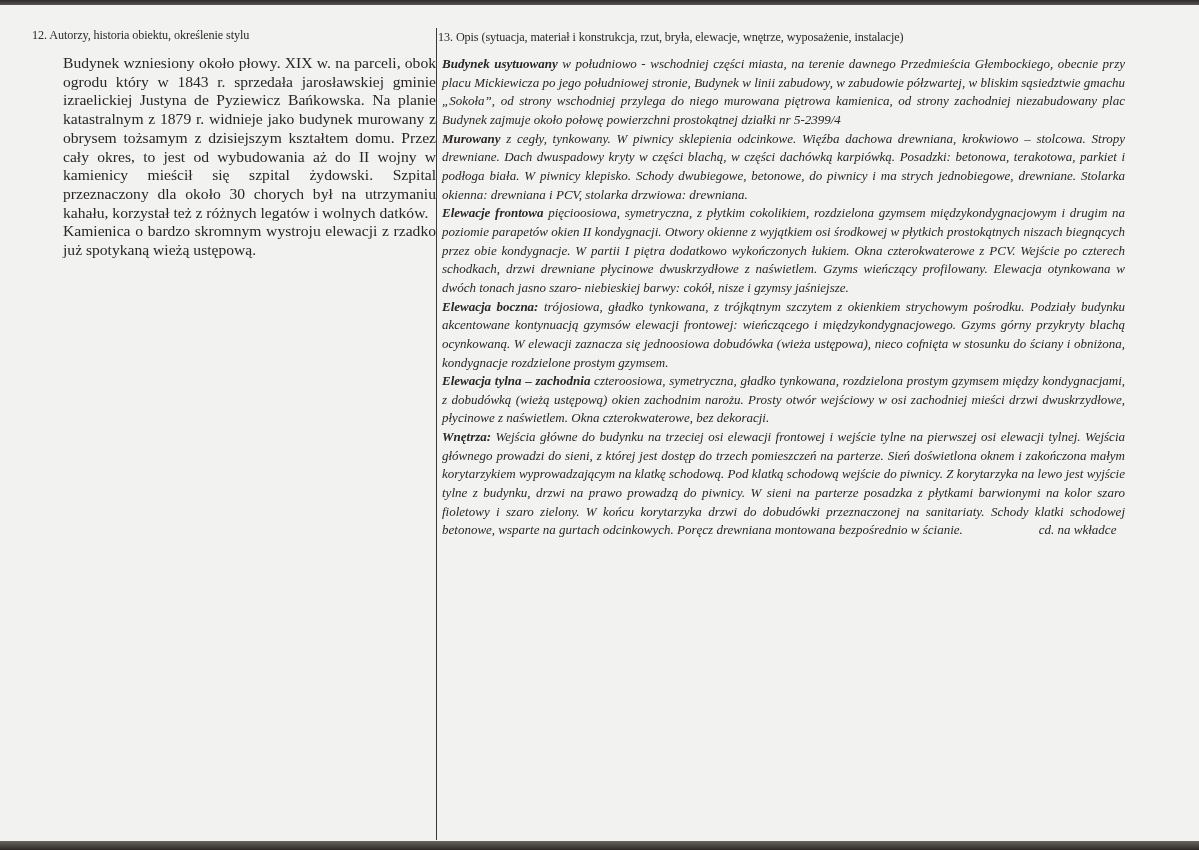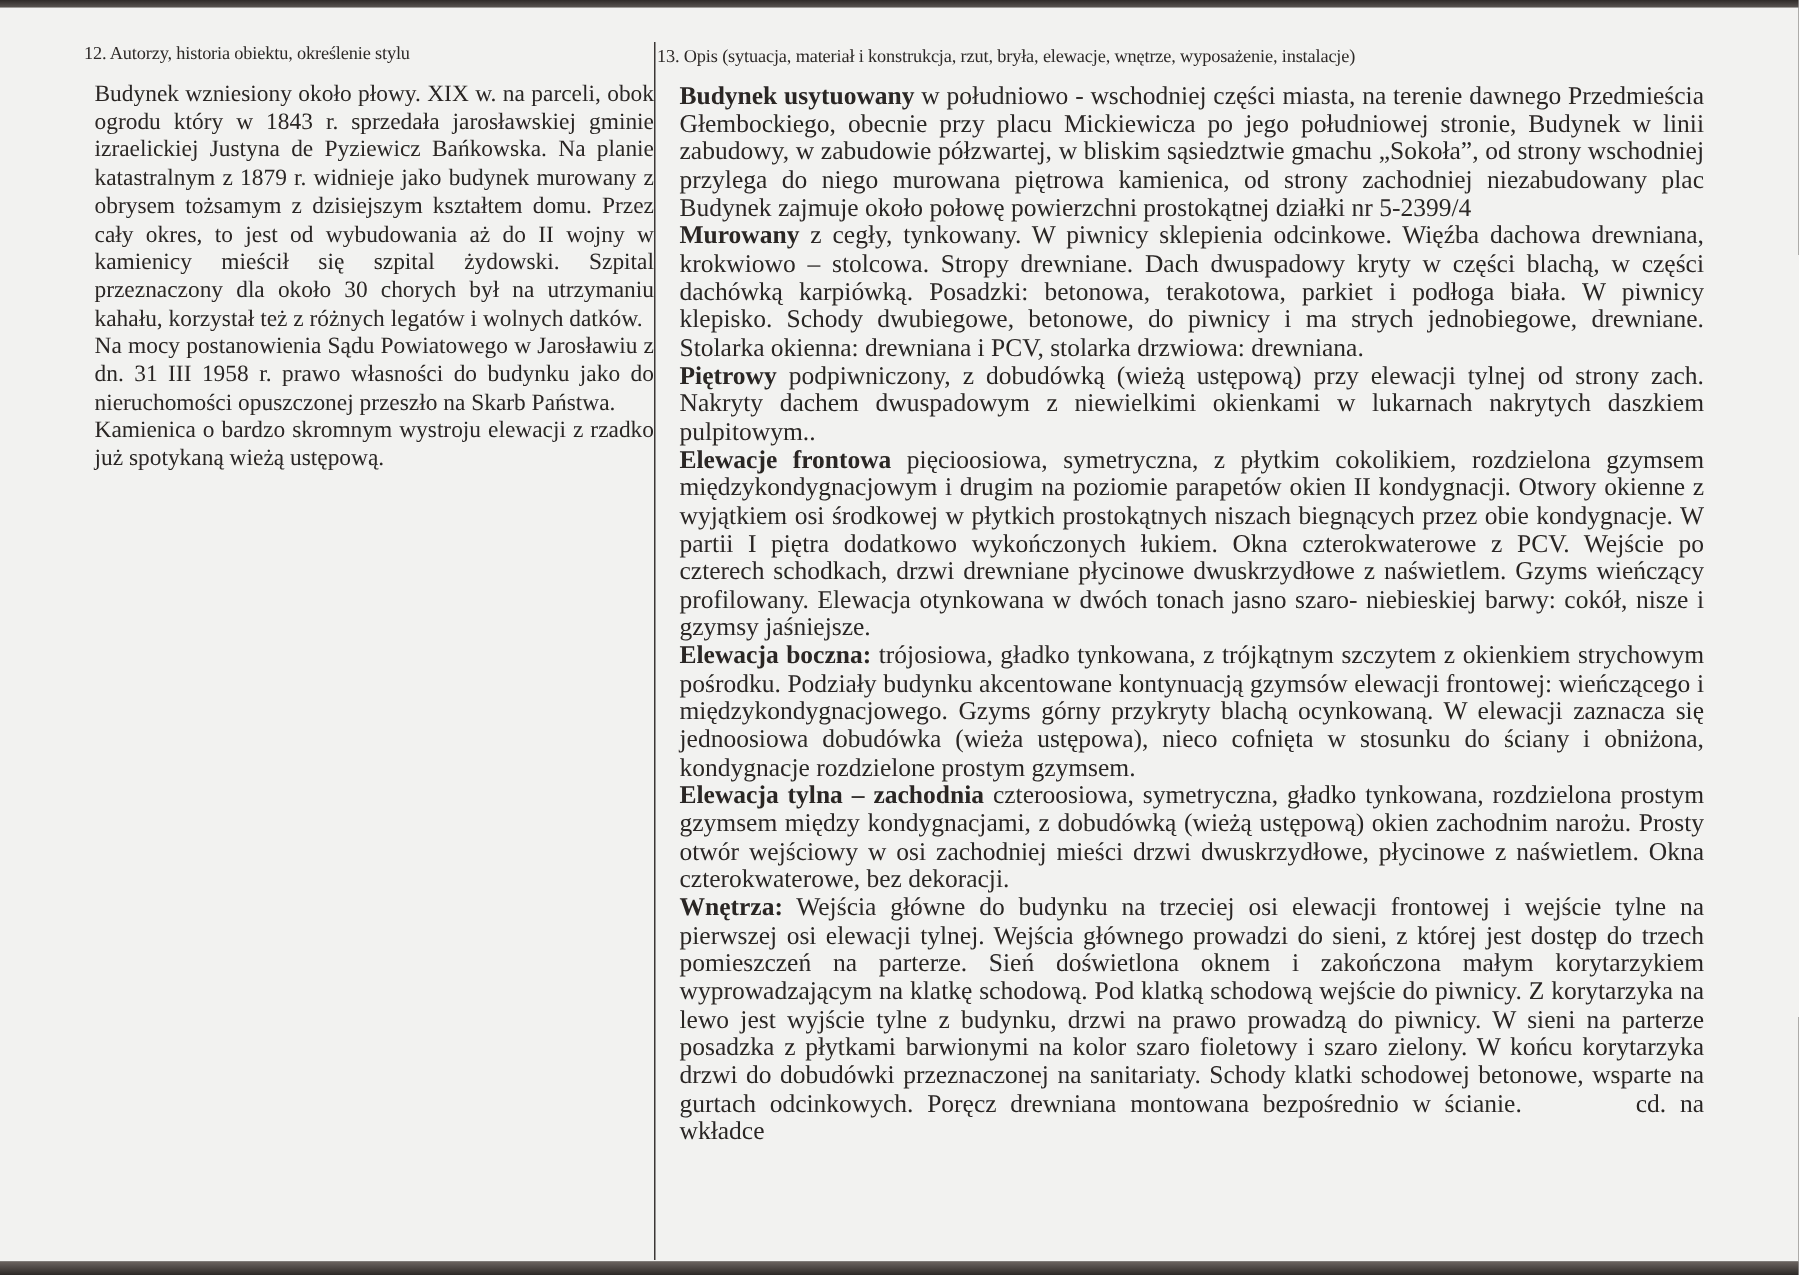--- a/index.html
+++ b/index.html
@@ -23,55 +23,53 @@
     background: linear-gradient(#6b6460, #2c2826);
   }
   .divider {
     position: absolute; left: 436px; top: 28px; width: 1px; height: 812px;
     background: #3b3735;
   }
   .section-header {
     position: absolute; font-size: 12.2px; white-space: nowrap; color: #2d2927;
     letter-spacing: -0.1px;
   }
-  #hdr-12 { left: 32px; top: 28px; margin-left: 24px; }
+  #hdr-12 { left: 32px; top: 28px; }
   #hdr-13 { left: 438px; top: 30px; }
   .col-left {
     position: absolute; left: 63px; top: 54px; width: 373px;
     font-size: 15.6px; line-height: 18.7px; text-align: justify;
   }
   .col-right {
-    position: absolute; left: 453px; top: 55px; width: 683px;
-    font-size: 17px; line-height: 18.65px; text-align: justify;
+    position: absolute; left: 442px; top: 55px; width: 683px;
+    font-size: 13px; line-height: 18.65px; text-align: justify; font-style: italic;
   }
   .para { margin: 0; }
   .para b { font-weight: bold; }
   .continuation { margin-left: 76px; }
 </style>
 </head>
 <body>
 
 <div class="top-edge"></div>
 
 <div class="page"></div>
 
 <div class="divider"></div>
 
 <div class="section-header" id="hdr-12">12. Autorzy, historia obiektu, określenie stylu</div>
 <div class="section-header" id="hdr-13">13. Opis (sytuacja, materiał i konstrukcja, rzut, bryła, elewacje, wnętrze, wyposażenie, instalacje)</div>
 
 <div class="col-left">
   <p class="para">Budynek wzniesiony około płowy. XIX w. na parceli, obok ogrodu który w 1843 r. sprzedała jarosławskiej gminie izraelickiej Justyna de Pyziewicz Bańkowska. Na planie katastralnym z 1879 r. widnieje jako budynek murowany z obrysem tożsamym z dzisiejszym kształtem domu. Przez cały okres, to jest od wybudowania aż do II wojny w kamienicy mieścił się szpital żydowski. Szpital przeznaczony dla około 30 chorych był na utrzymaniu kahału, korzystał też z różnych legatów i wolnych datków.</p>
-  <p class="para">Na mocy postanowienia Sądu Powiatowego w Jarosławiu z dn. 31 III 1958 r. prawo własności do budynku jako do nieruchomości opuszczonej przeszło na Skarb Państwa.</p>
   <p class="para">Kamienica o bardzo skromnym wystroju elewacji z rzadko już spotykaną wieżą ustępową.</p>
 </div>
 
 <div class="col-right">
   <p class="para"><b>Budynek usytuowany</b><span> w południowo - wschodniej części miasta, na terenie dawnego Przedmieścia Głembockiego, obecnie przy placu Mickiewicza po jego południowej stronie, Budynek w linii zabudowy, w zabudowie półzwartej, w bliskim sąsiedztwie gmachu „Sokoła”, od strony wschodniej przylega do niego murowana piętrowa kamienica, od strony zachodniej niezabudowany plac Budynek zajmuje około połowę powierzchni prostokątnej działki nr 5-2399/4</span></p>
   <p class="para"><b>Murowany</b><span> z cegły, tynkowany. W piwnicy sklepienia odcinkowe. Więźba dachowa drewniana, krokwiowo – stolcowa. Stropy drewniane. Dach dwuspadowy kryty w części blachą, w części dachówką karpiówką. Posadzki: betonowa, terakotowa, parkiet i podłoga biała. W piwnicy klepisko. Schody dwubiegowe, betonowe, do piwnicy i ma strych jednobiegowe, drewniane. Stolarka okienna: drewniana i PCV, stolarka drzwiowa: drewniana.</span></p>
-  <p class="para"><b>Piętrowy</b><span> podpiwniczony, z dobudówką (wieżą ustępową) przy elewacji tylnej od strony zach. Nakryty dachem dwuspadowym z niewielkimi okienkami w lukarnach nakrytych daszkiem pulpitowym..</span></p>
   <p class="para"><b>Elewacje frontowa</b><span> pięcioosiowa, symetryczna, z płytkim cokolikiem, rozdzielona gzymsem międzykondygnacjowym i drugim na poziomie parapetów okien II kondygnacji. Otwory okienne z wyjątkiem osi środkowej w płytkich prostokątnych niszach biegnących przez obie kondygnacje. W partii I piętra dodatkowo wykończonych łukiem. Okna czterokwaterowe z PCV. Wejście po czterech schodkach, drzwi drewniane płycinowe dwuskrzydłowe z naświetlem. Gzyms wieńczący profilowany. Elewacja otynkowana w dwóch tonach jasno szaro- niebieskiej barwy: cokół, nisze i gzymsy jaśniejsze.</span></p>
   <p class="para"><b>Elewacja boczna:</b><span> trójosiowa, gładko tynkowana, z trójkątnym szczytem z okienkiem strychowym pośrodku. Podziały budynku akcentowane kontynuacją gzymsów elewacji frontowej: wieńczącego i międzykondygnacjowego. Gzyms górny przykryty blachą ocynkowaną. W elewacji zaznacza się jednoosiowa dobudówka (wieża ustępowa), nieco cofnięta w stosunku do ściany i obniżona, kondygnacje rozdzielone prostym gzymsem.</span></p>
   <p class="para"><b>Elewacja tylna – zachodnia</b><span> czteroosiowa, symetryczna, gładko tynkowana, rozdzielona prostym gzymsem między kondygnacjami, z dobudówką (wieżą ustępową) okien zachodnim narożu. Prosty otwór wejściowy w osi zachodniej mieści drzwi dwuskrzydłowe, płycinowe z naświetlem. Okna czterokwaterowe, bez dekoracji.</span></p>
   <p class="para"><b>Wnętrza:</b><span> Wejścia główne do budynku na trzeciej osi elewacji frontowej i wejście tylne na pierwszej osi elewacji tylnej. Wejścia głównego prowadzi do sieni, z której jest dostęp do trzech pomieszczeń na parterze. Sień doświetlona oknem i zakończona małym korytarzykiem wyprowadzającym na klatkę schodową. Pod klatką schodową wejście do piwnicy. Z korytarzyka na lewo jest wyjście tylne z budynku, drzwi na prawo prowadzą do piwnicy. W sieni na parterze posadzka z płytkami barwionymi na kolor szaro fioletowy i szaro zielony. W końcu korytarzyka drzwi do dobudówki przeznaczonej na sanitariaty. Schody klatki schodowej betonowe, wsparte na gurtach odcinkowych. Poręcz drewniana montowana bezpośrednio w ścianie.</span><span class="continuation">cd. na wkładce</span></p>
 </div>
 
 <div class="bottom-edge"></div>
 
 </body></html>

